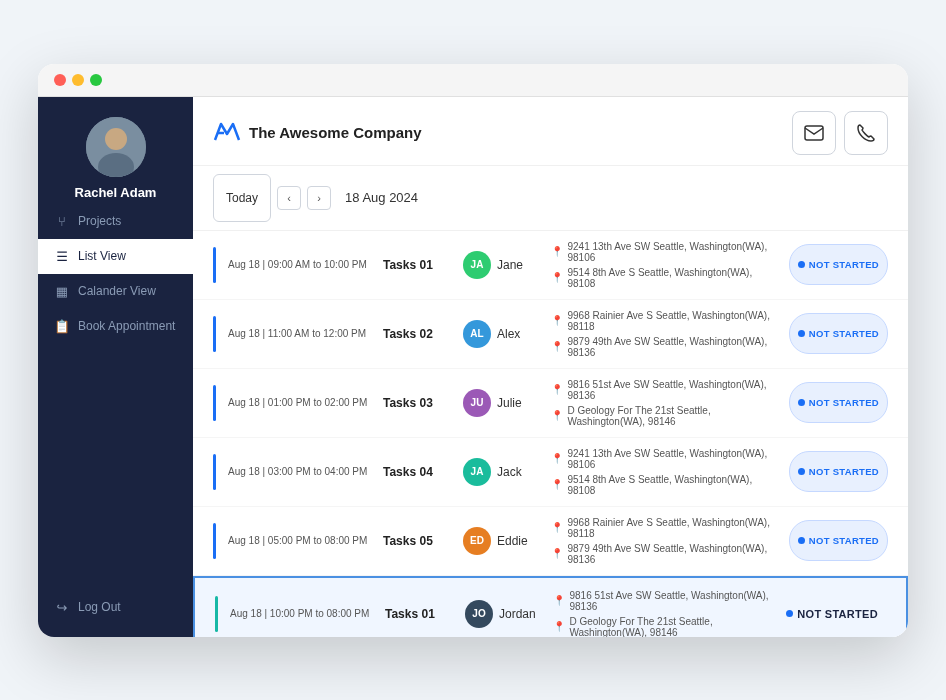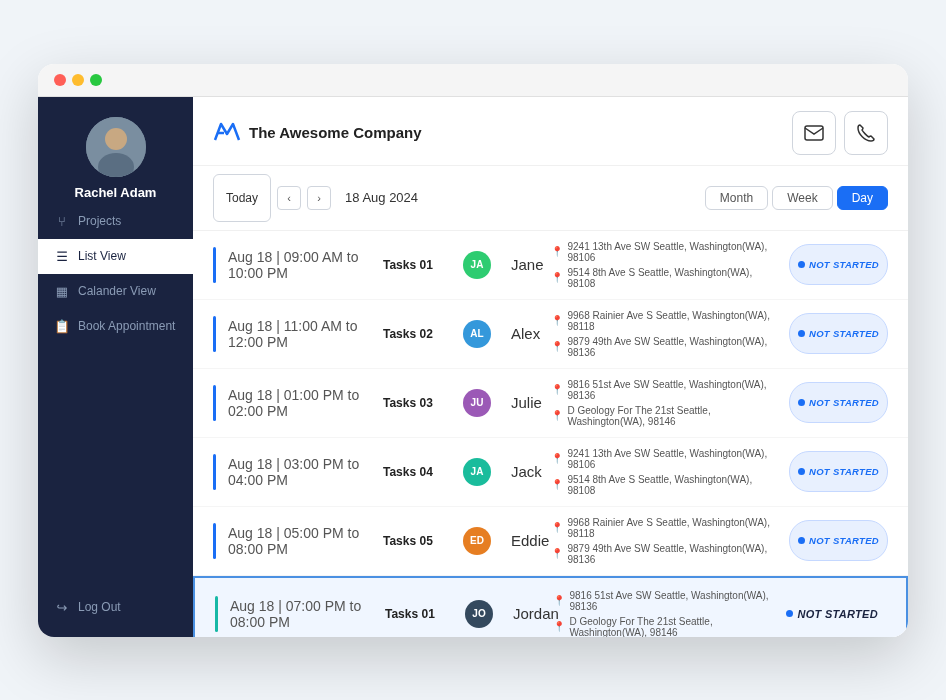--- a/index.html
+++ b/index.html
@@ -235,53 +235,53 @@
       width: 3px;
       height: 36px;
       border-radius: 2px;
       margin-right: 12px;
       flex-shrink: 0;
     }
     .indicator-blue { background: #1a6ef5; }
     .indicator-info { background: #17b8a6; }
 
     .task-time {
-      font-size: 14px;
+      font-size: 10px;
       color: #555;
       width: 155px;
       flex-shrink: 0;
     }
     .task-name {
       font-size: 12px;
       font-weight: 600;
       color: #222;
       width: 80px;
       flex-shrink: 0;
     }
     .task-assignee {
       display: flex;
       align-items: center;
-      gap: 20px;
+      gap: 6px;
       width: 80px;
       flex-shrink: 0;
     }
     .assignee-avatar {
       width: 28px;
       height: 28px;
       border-radius: 50%;
       display: flex;
       align-items: center;
       justify-content: center;
       font-size: 10px;
       font-weight: 700;
       color: #fff;
       flex-shrink: 0;
     }
     .assignee-name {
-      font-size: 15px;
+      font-size: 12px;
       color: #333;
     }
     .task-locations {
       flex: 1;
       display: flex;
       flex-direction: column;
       gap: 4px;
       padding: 0 8px;
     }
     .location-line {
@@ -301,21 +301,20 @@
     }
     .status-badge {
       padding: 14px 8px;
       border-radius: 20px;
       font-size: 9.5px;
       font-weight: 700;
       letter-spacing: 0.3px;
       display: flex;
       align-items: center;
       gap: 4px;
-      font-style: italic;
     }
     .status-not-started {
       background: #e8f0fe;
       color: #1a6ef5;
       border: 1px solid #c5d8ff;
     }
     .status-not-started-large {
       background: transparent;
       color: #1a2340;
       font-size: 11px;
@@ -419,25 +418,20 @@
         </div>
       </div>
 
       <div class="toolbar">
         <div class="toolbar-left">
           <button class="today-btn">Today</button>
           <button class="nav-btn">‹</button>
           <button class="nav-btn">›</button>
           <span class="date-label">18 Aug 2024</span>
         </div>
-        <div class="view-btns">
-          <button class="view-btn">Month</button>
-          <button class="view-btn">Week</button>
-          <button class="view-btn active">Day</button>
-        </div>
       </div>
 
       <div class="tasks-list" id="tasks-container">
 
       <div class="task-row">
       <div class="task-indicator indicator-blue"></div>
       <div class="task-time">Aug 18 | 09:00 AM to 10:00 PM</div>
       <div class="task-name">Tasks 01</div>
       <div class="task-assignee">
         <div class="assignee-avatar av-green">JA</div>
@@ -555,21 +549,21 @@
       </div>
       <div class="task-status">
         <div class="status-badge status-not-started">
                <div class="status-dot"></div>
                NOT STARTED
              </div>
       </div>
     </div>
           <div class="task-row highlighted">
       <div class="task-indicator indicator-info"></div>
-      <div class="task-time">Aug 18 | 07:00 PM to 08:00 PM</div>
+      <div class="task-time">Aug 18 | 10:00 PM to 08:00 PM</div>
       <div class="task-name">Tasks 01</div>
       <div class="task-assignee">
         <div class="assignee-avatar av-dark">JO</div>
         <span class="assignee-name">Jordan</span>
       </div>
       <div class="task-locations">
         <div class="location-line">
           <span class="loc-icon">📍</span>
           <span>9816 51st Ave SW Seattle, Washington(WA), 98136</span>
         </div>

